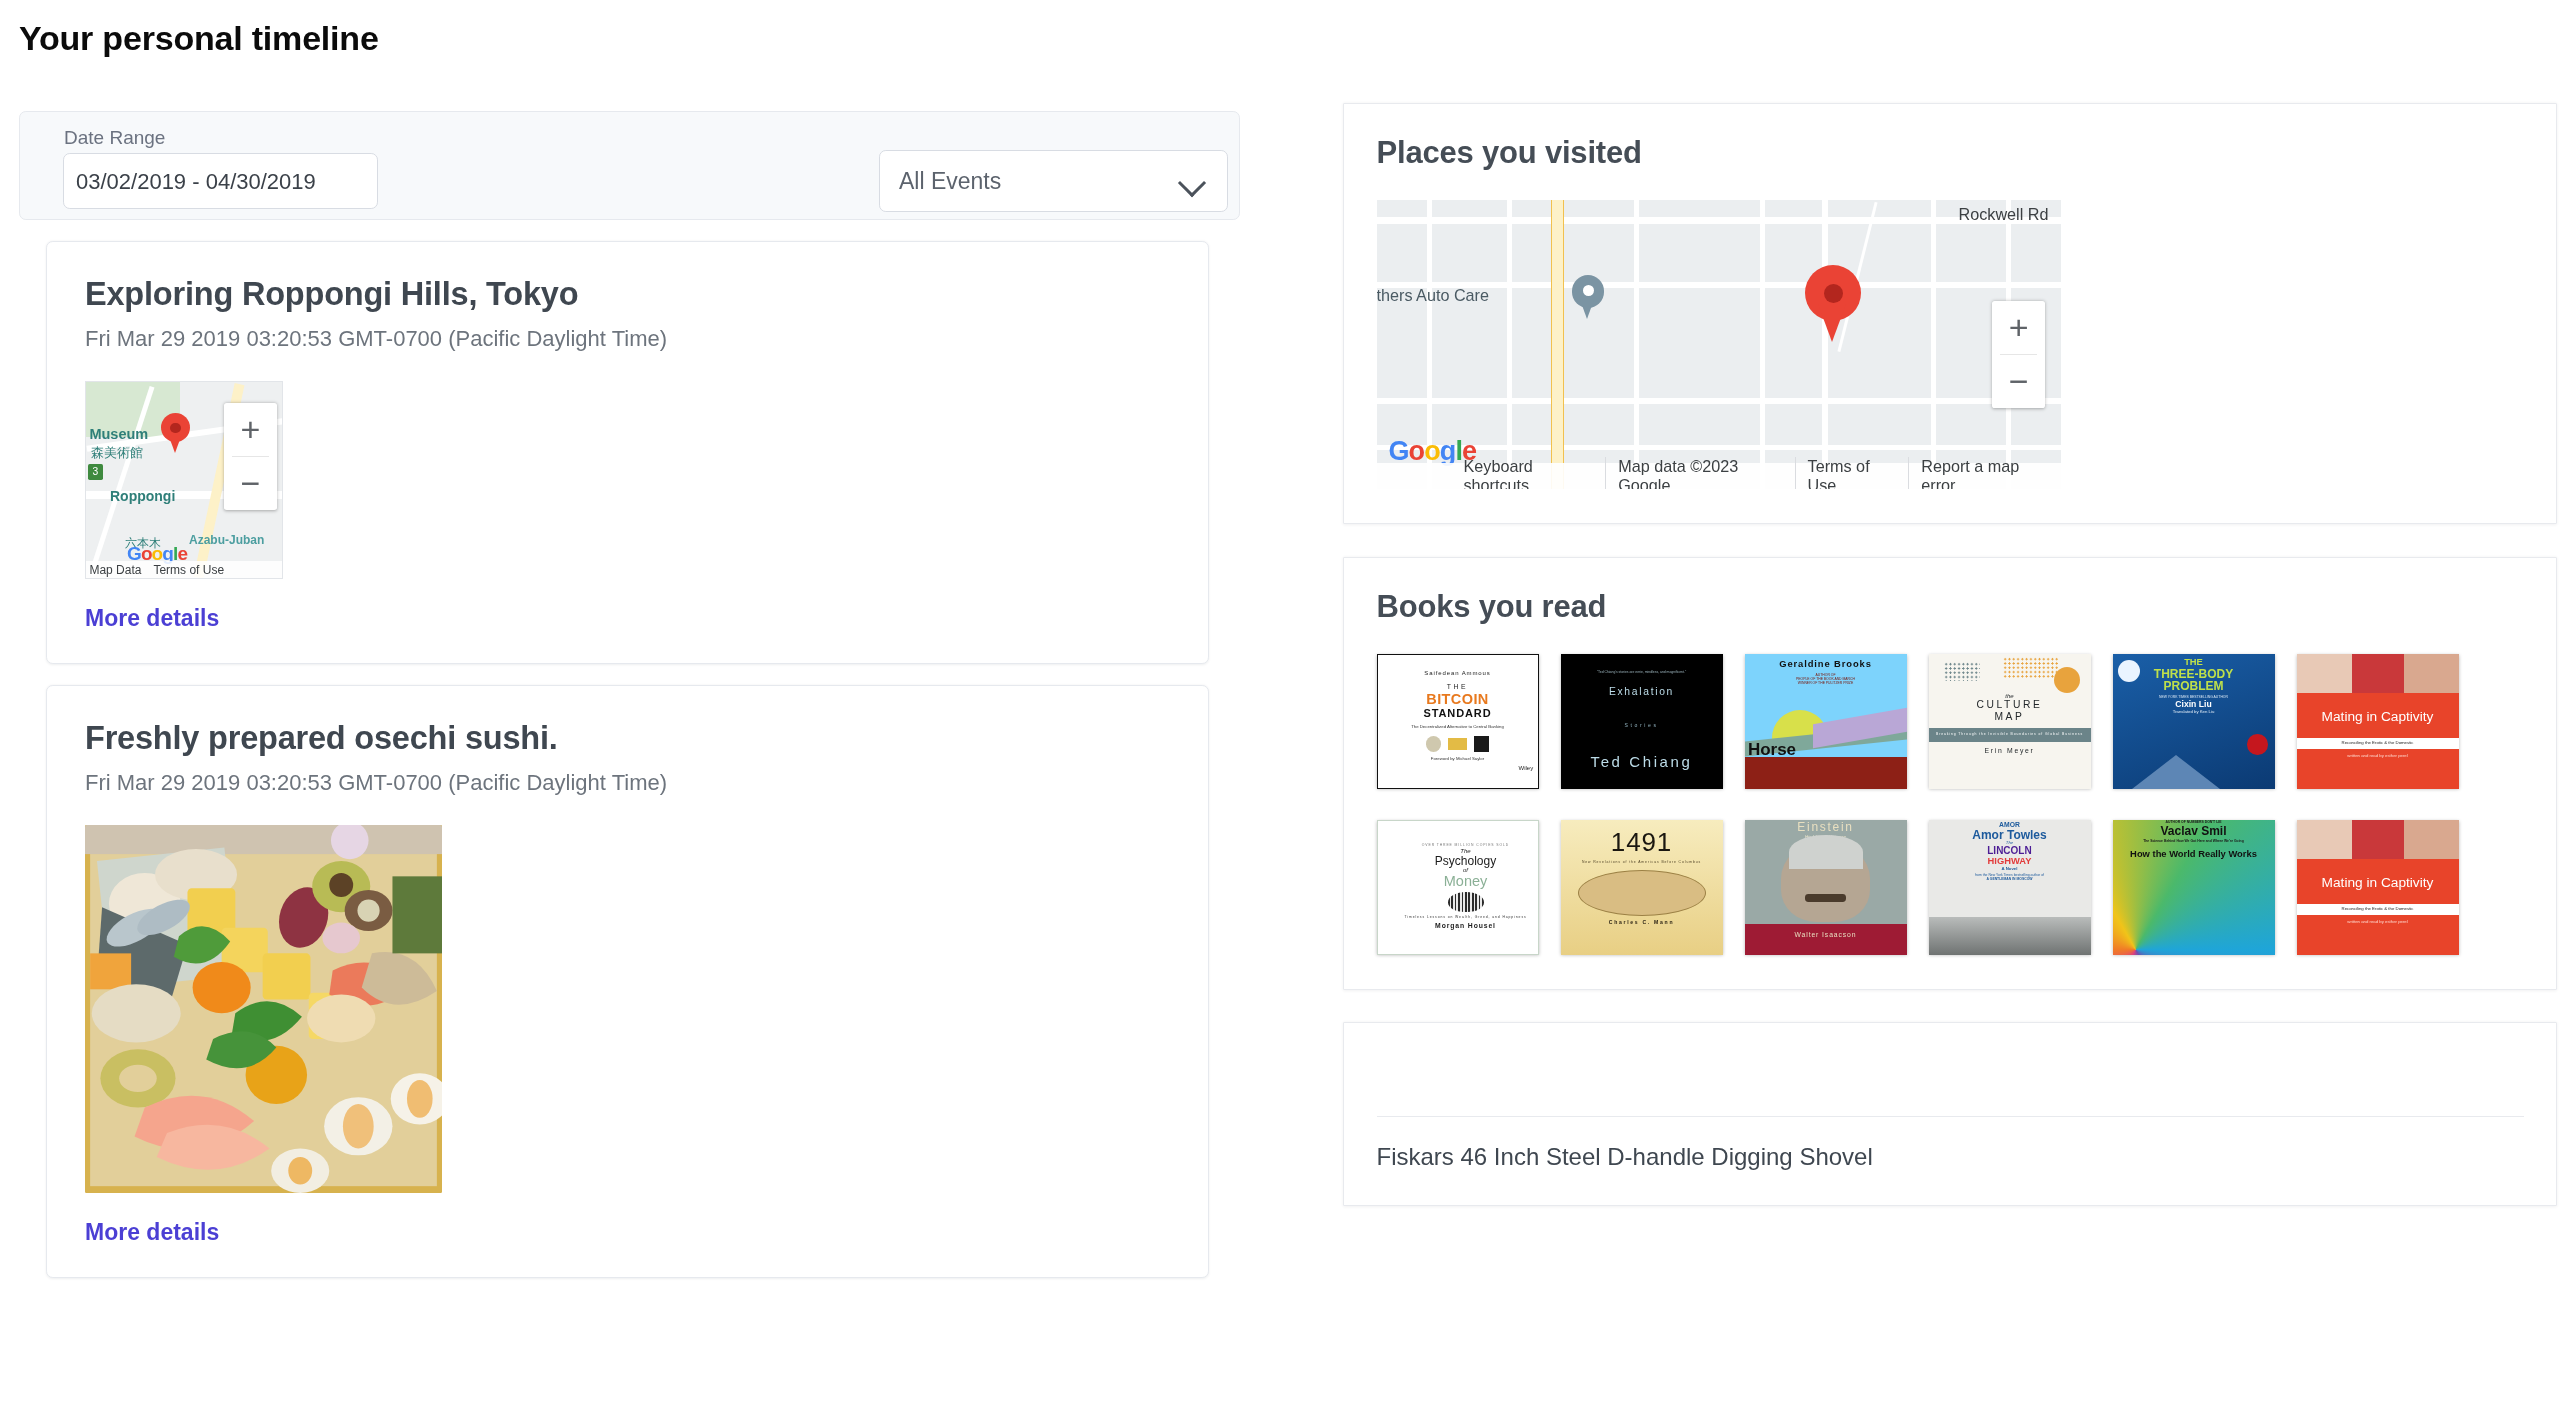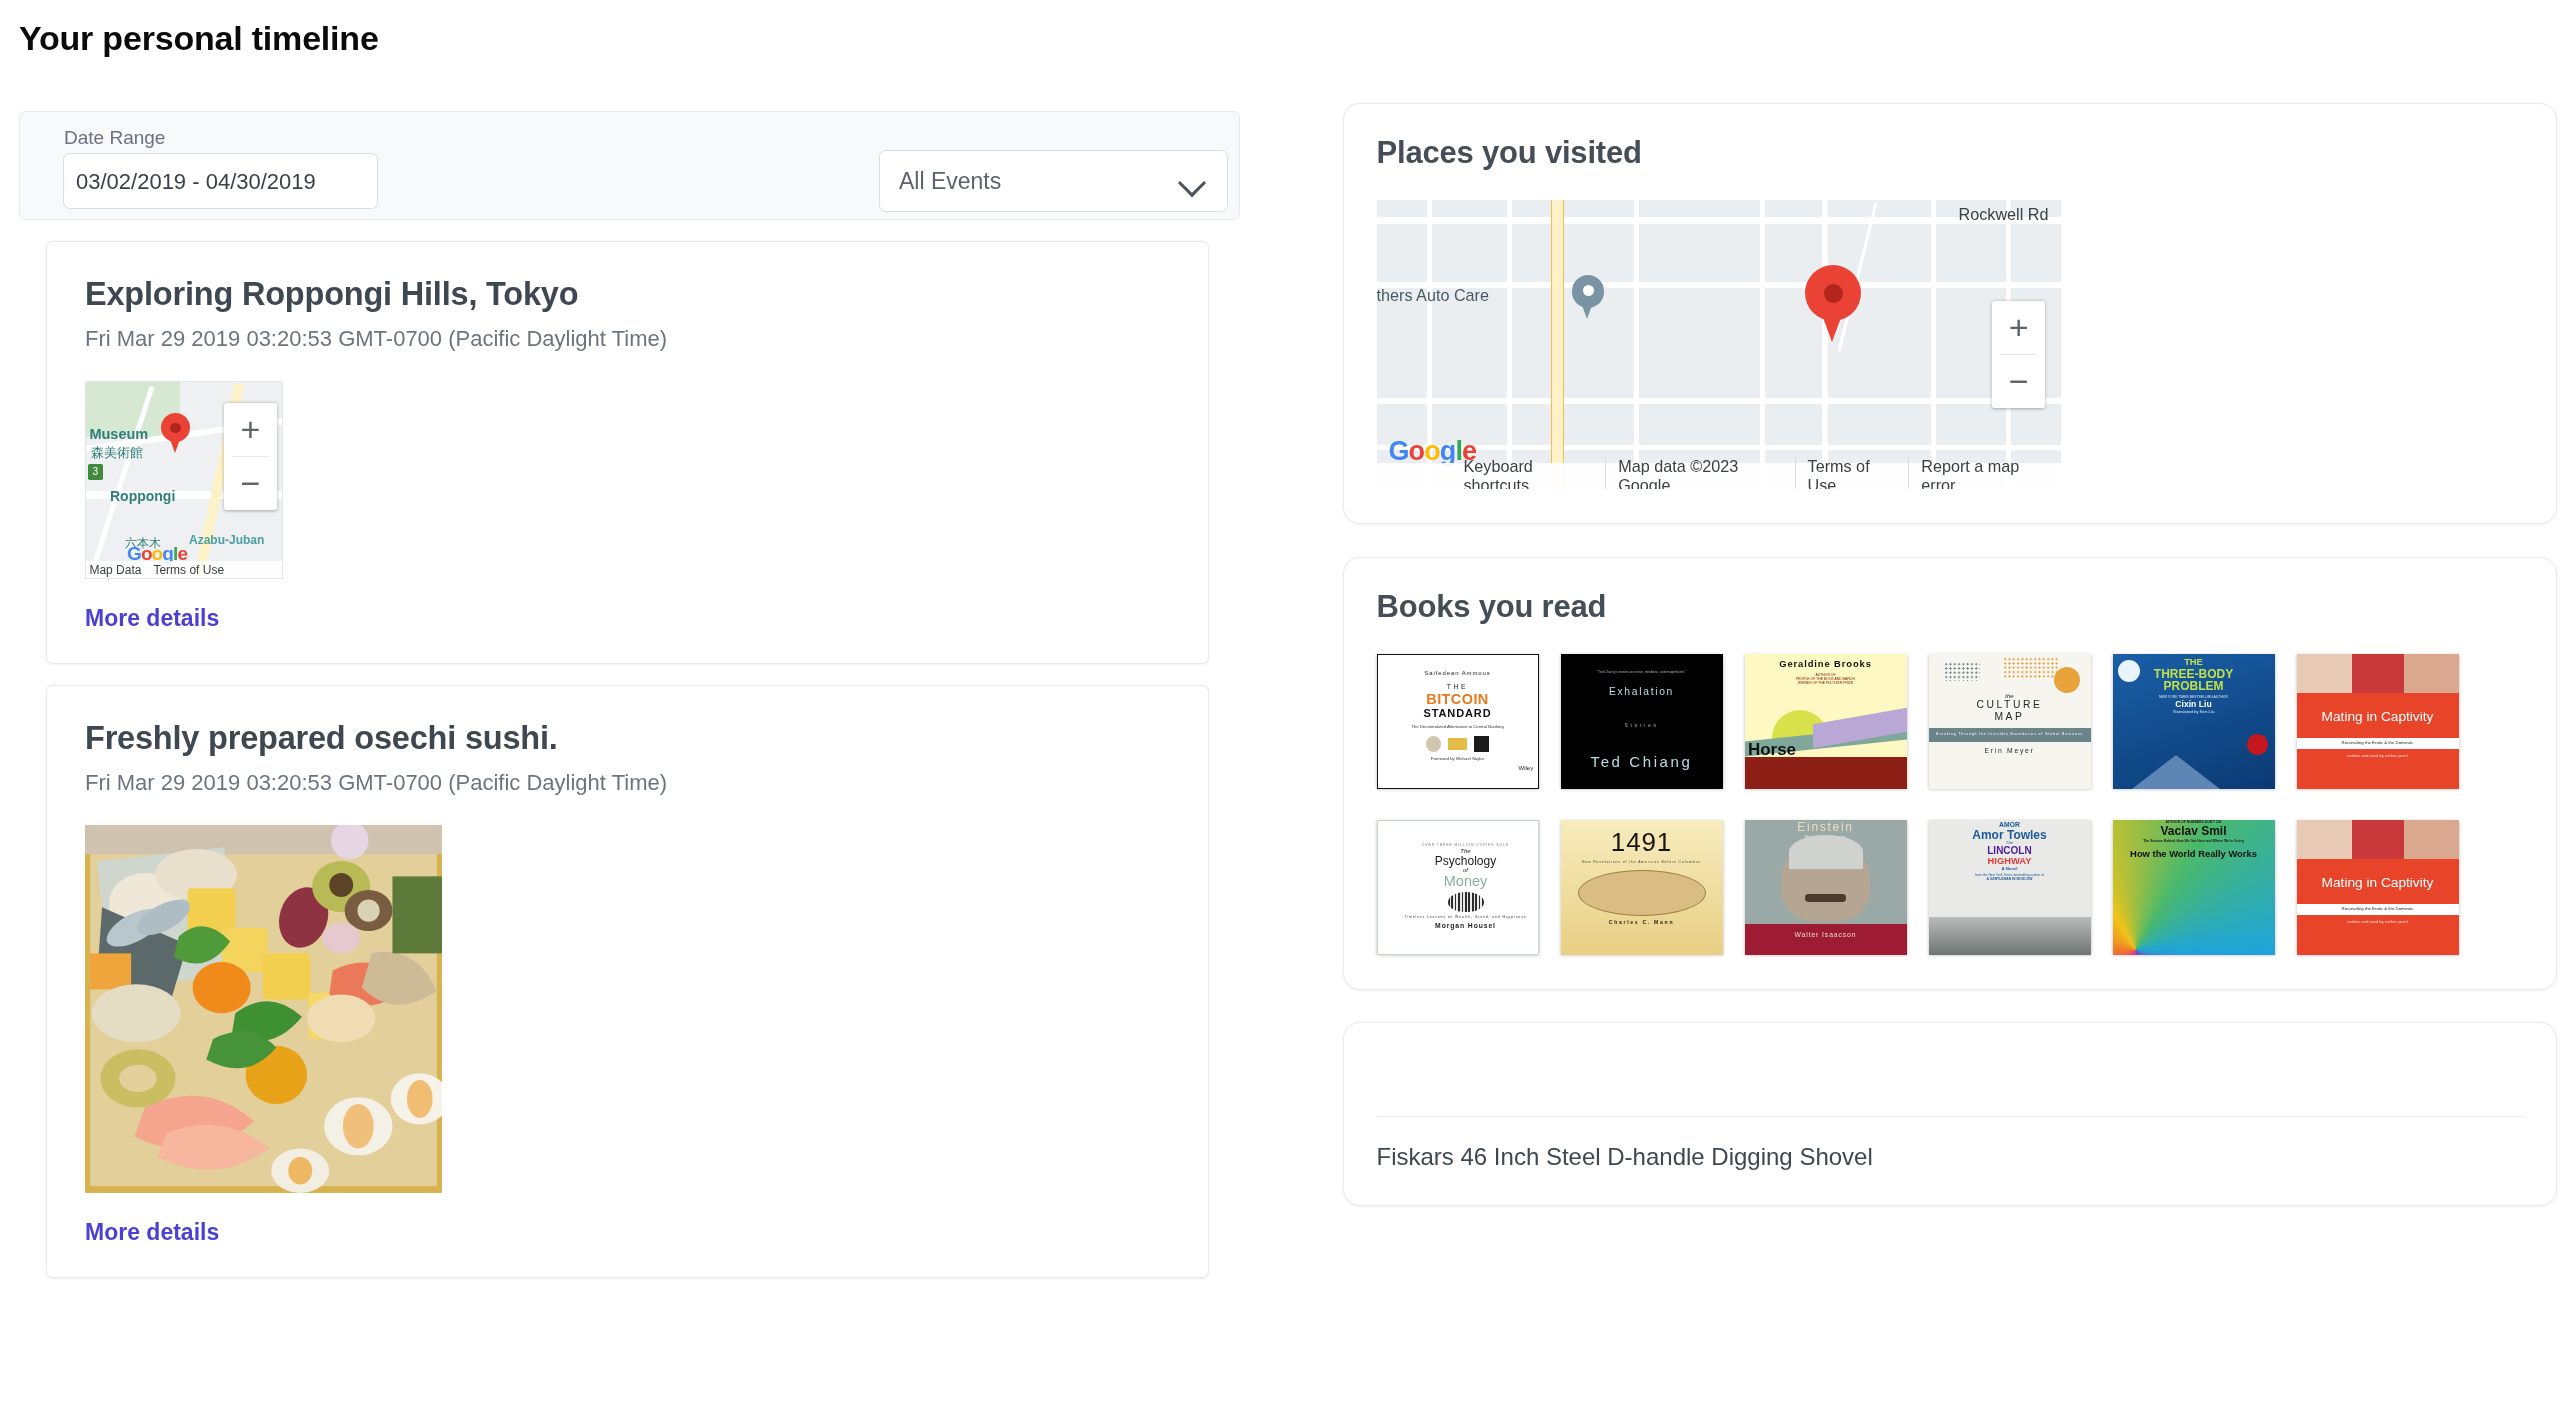--- a/index.html
+++ b/index.html
@@ -116,21 +116,21 @@
   }
 
   .event-photo {
     margin-top: 29px; width: 357px; height: 368px; border-radius: 1.7px;
     overflow: hidden; position: relative; background: #c9a23a;
   }
 
   
   .right-col { position: absolute; left: 1343px; top: 103px; width: 1214px; }
   .panel {
-    background: #fff; border: 0.9px solid #e8eaee; border-radius: 17px;
+    background: #fff; border: 0.9px solid #e8eaee; border-radius: 1px;
     box-shadow: 0 0.9px 3.4px rgba(16,24,40,.06);
     padding: 31px 32.5px 34px 32.5px; margin-bottom: 32.5px;
   }
   .panel-title { font-size: 31px; font-weight: 700; color: #454d56; letter-spacing: -0.2px; }
 
   
   .big-map {
     position: relative; margin-top: 29px; width: 684px; height: 289px;
     background: #eceff1; overflow: hidden;
   }
@@ -362,21 +362,21 @@
 
         <div class="book" style="background:#000;">
           <div class="cover-txt" style="width:100%;">
             <div style="font-size:3.4px;color:#9cb4bd;">"Ted Chiang's stories are eerie, mindless, and magnificent."</div>
             <div style="font-size:10.3px;letter-spacing:1.7px;color:#bcdce8;margin-top:10.3px;">Exhalation</div>
             <div style="font-size:5.1px;letter-spacing:2.6px;color:#93b4c0;margin-top:26px;">Stories</div>
             <div style="font-size:15px;letter-spacing:2.6px;color:#bcdce8;margin-top:24px;">Ted Chiang</div>
           </div>
         </div>
 
-        <div class="book" style="background:#fef9c3;">
+        <div class="book" style="background:#7dd3fc;">
           <div class="cover-txt" style="width:100%;position:relative;height:100%;">
             <div style="font-size:9.4px;font-weight:700;color:#111;margin-top:5.1px;letter-spacing:0.9px;">Geraldine Brooks</div>
             <div style="font-size:3.4px;color:#7a1408;margin-top:4.3px;">AUTHOR OF<br>PEOPLE OF THE BOOK AND MARCH<br>WINNER OF THE PULITZER PRIZE</div>
             <div style="position:absolute;left:27px;top:56px;width:56px;height:29px;border-radius:56px 56px 0 0;background:#d8e04a;"></div>
             <div style="position:absolute;left:0;top:79px;width:162px;height:15.4px;background:#7fa89a;transform:skewY(-6deg);"></div>
             <div style="position:absolute;left:68px;top:62px;width:94px;height:24px;background:#b9a7d6;transform:skewY(-10deg);"></div>
             <div style="position:absolute;left:3.4px;top:86px;font-size:17px;font-weight:700;color:#111;">Horse</div>
             <div style="position:absolute;left:0;top:103px;width:162px;height:32.5px;background:#8d2016;"></div>
           </div>
         </div>

